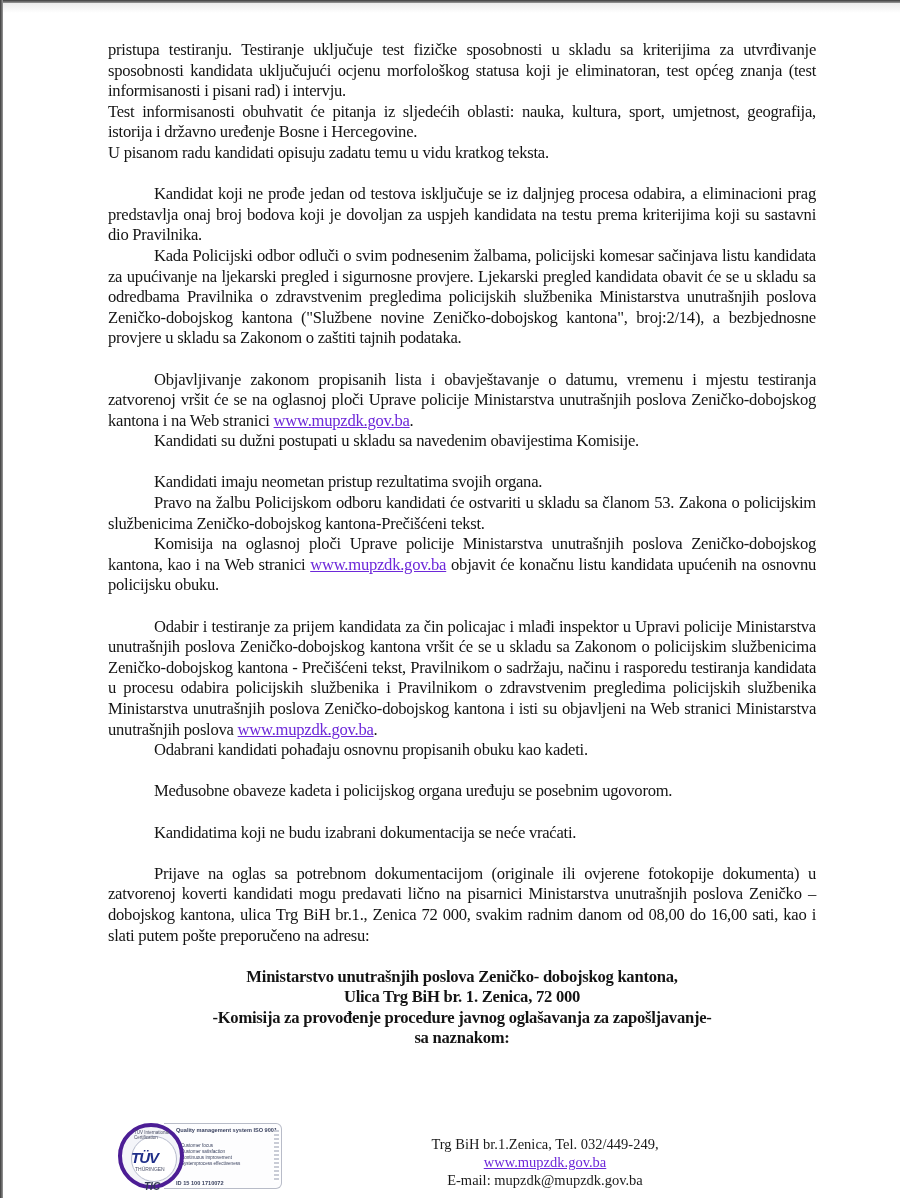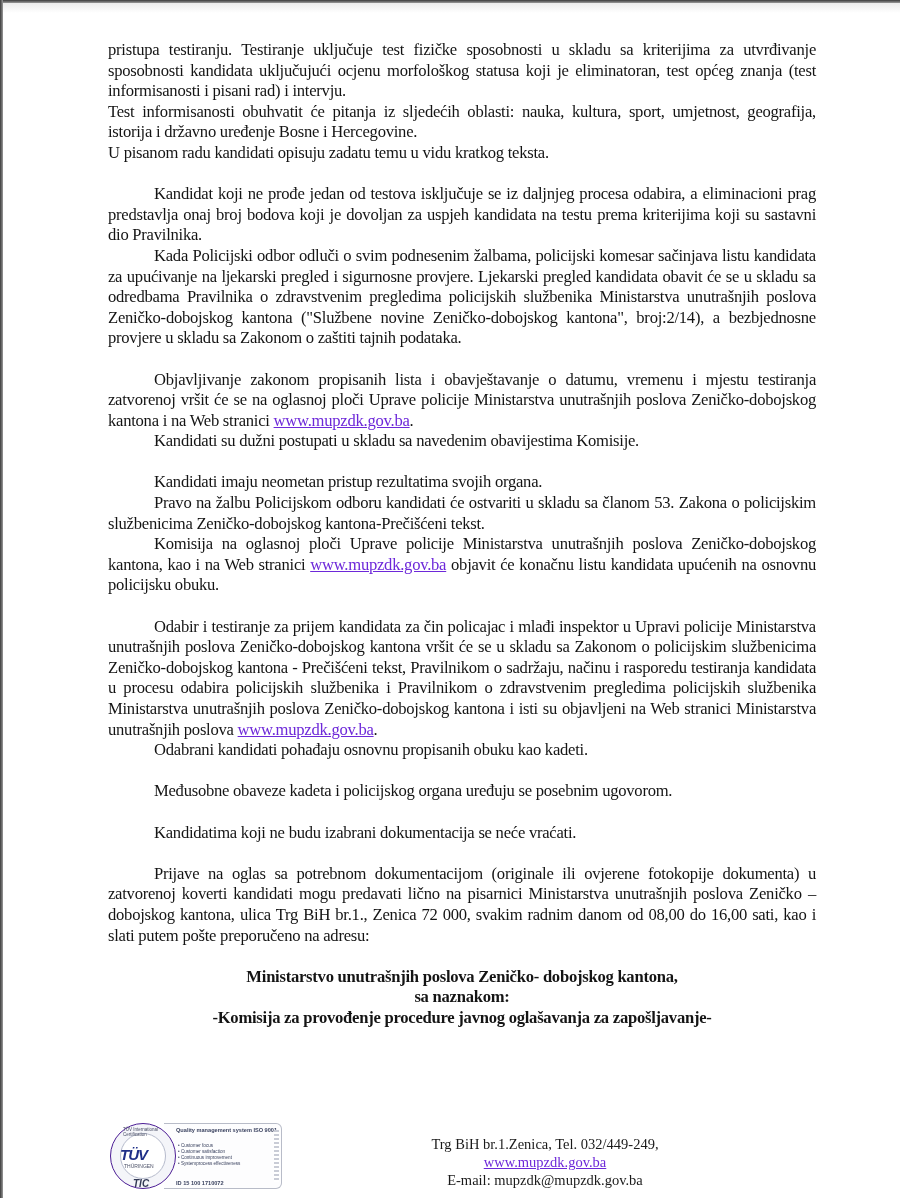--- a/index.html
+++ b/index.html
@@ -36,22 +36,22 @@
   }
   .address div { text-align: center; }
   .footer-contact {
     position: absolute; left: 395px; top: 1135px; width: 300px;
     text-align: center; font-size: 14.5px; line-height: 18px; color: #1a1a1a;
   }
   .logo {
     position: absolute; left: 110px; top: 1121px; width: 180px; height: 72px;
   }
   .seal {
-    position: absolute; left: 0; top: 2px; width: 66px; height: 66px; border-radius: 50%;
-    border: 1px solid #4c1d95; background: #f4f5f9; box-sizing: border-box;
+    position: absolute; left: 8px; top: 2px; width: 66px; height: 66px; border-radius: 50%;
+    border: 4px solid #4c1d95; background: #f4f5f9; box-sizing: border-box;
   }
   .seal-inner {
     position: absolute; left: 9px; top: 9px; width: 44px; height: 44px; border-radius: 50%;
     border: 1px solid #b6bbcc; background: #ffffff;
   }
   .seal-tuv {
     position: absolute; left: 9px; top: 22px; font-family: "Liberation Sans", sans-serif;
     font-weight: bold; font-style: italic; font-size: 15px; color: #1f2f88; letter-spacing: -1px;
   }
   .seal-sub {
@@ -106,22 +106,23 @@
   <p class="indent">Odabrani kandidati pohađaju osnovnu propisanih obuku kao kadeti.</p>
   <div class="gap"></div>
   <p class="indent">Međusobne obaveze kadeta i policijskog organa uređuju se posebnim ugovorom.</p>
   <div class="gap"></div>
   <p class="indent">Kandidatima koji ne budu izabrani dokumentacija se neće vraćati.</p>
   <div class="gap"></div>
   <p class="indent">Prijave na oglas sa potrebnom  dokumentacijom (originale ili ovjerene fotokopije dokumenta) u zatvorenoj koverti kandidati mogu predavati lično na pisarnici Ministarstva unutrašnjih poslova Zeničko –dobojskog kantona, ulica Trg BiH br.1., Zenica 72 000, svakim radnim danom od 08,00 do 16,00 sati, kao i slati putem pošte preporučeno na adresu:</p>
   <div class="gap"></div>
   <div class="address">
     <div>Ministarstvo unutrašnjih poslova Zeničko- dobojskog kantona,</div>
+    <div>Ulica Trg BiH br. 1. Zenica,  72 000</div>
+    <div>-Komisija za provođenje procedure javnog oglašavanja za zapošljavanje-</div>
     <div>sa naznakom:</div>
-    <div>-Komisija za provođenje procedure javnog oglašavanja za zapošljavanje-</div>
   </div>
 </div>
 
 <div class="logo">
   <div class="cert-box">
     <div class="cert-title">Quality management system ISO 9001</div>
     <div class="cert-items">
       <div>• Customer focus</div>
       <div>• Customer satisfaction</div>
       <div>• Continuous improvement</div>

